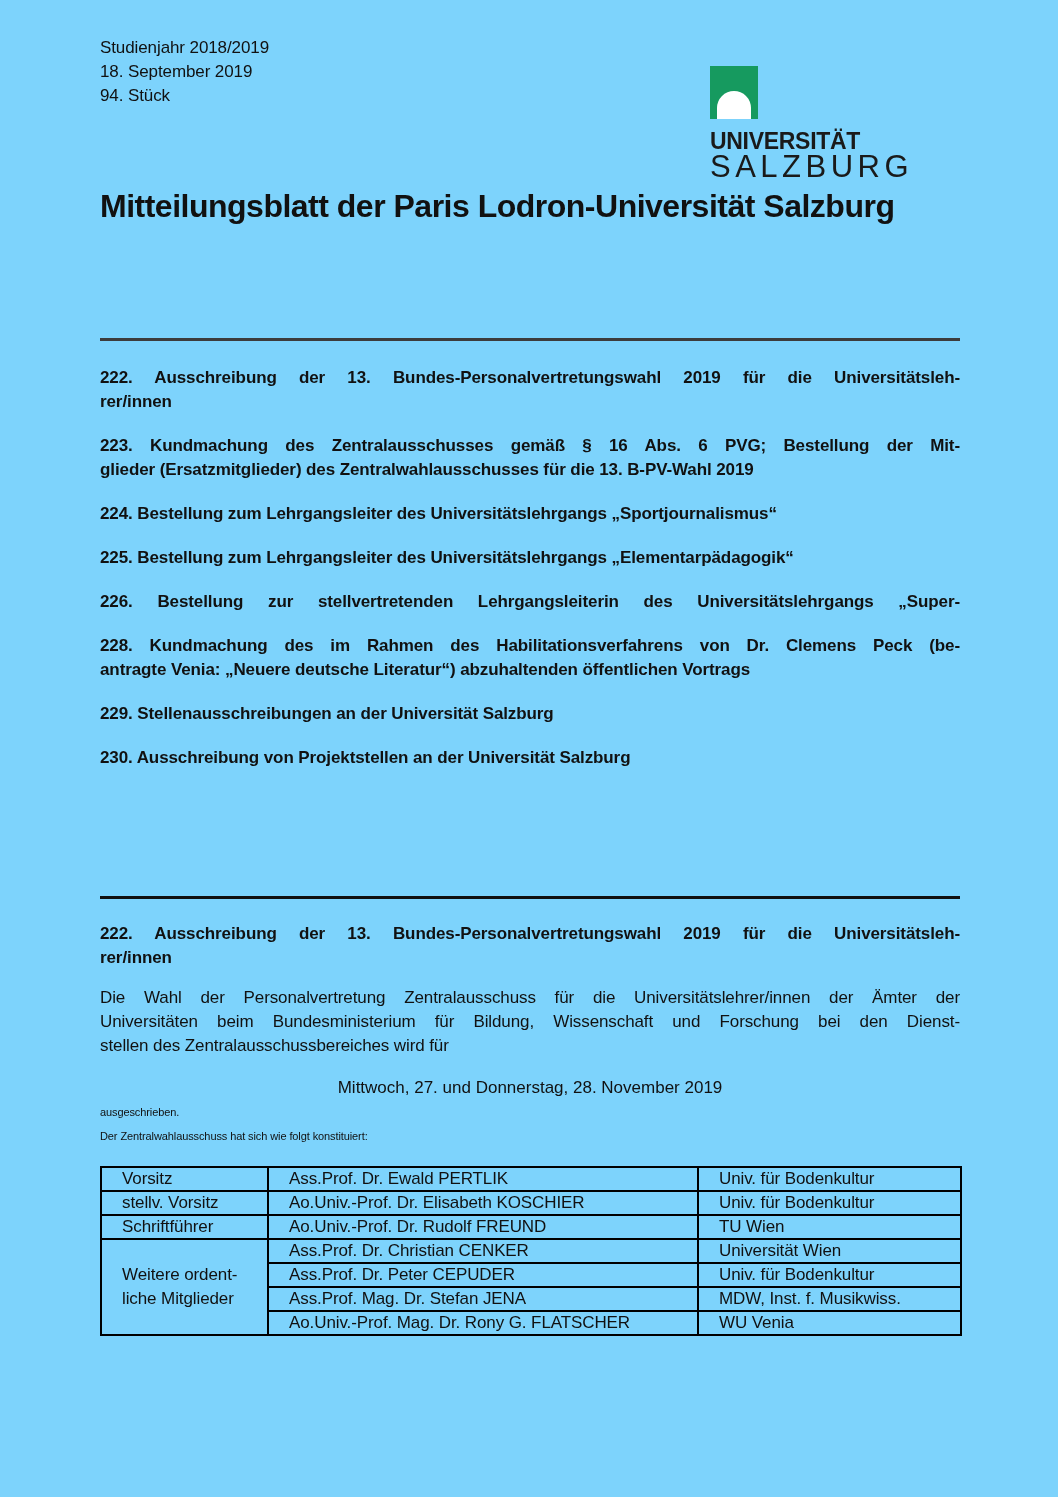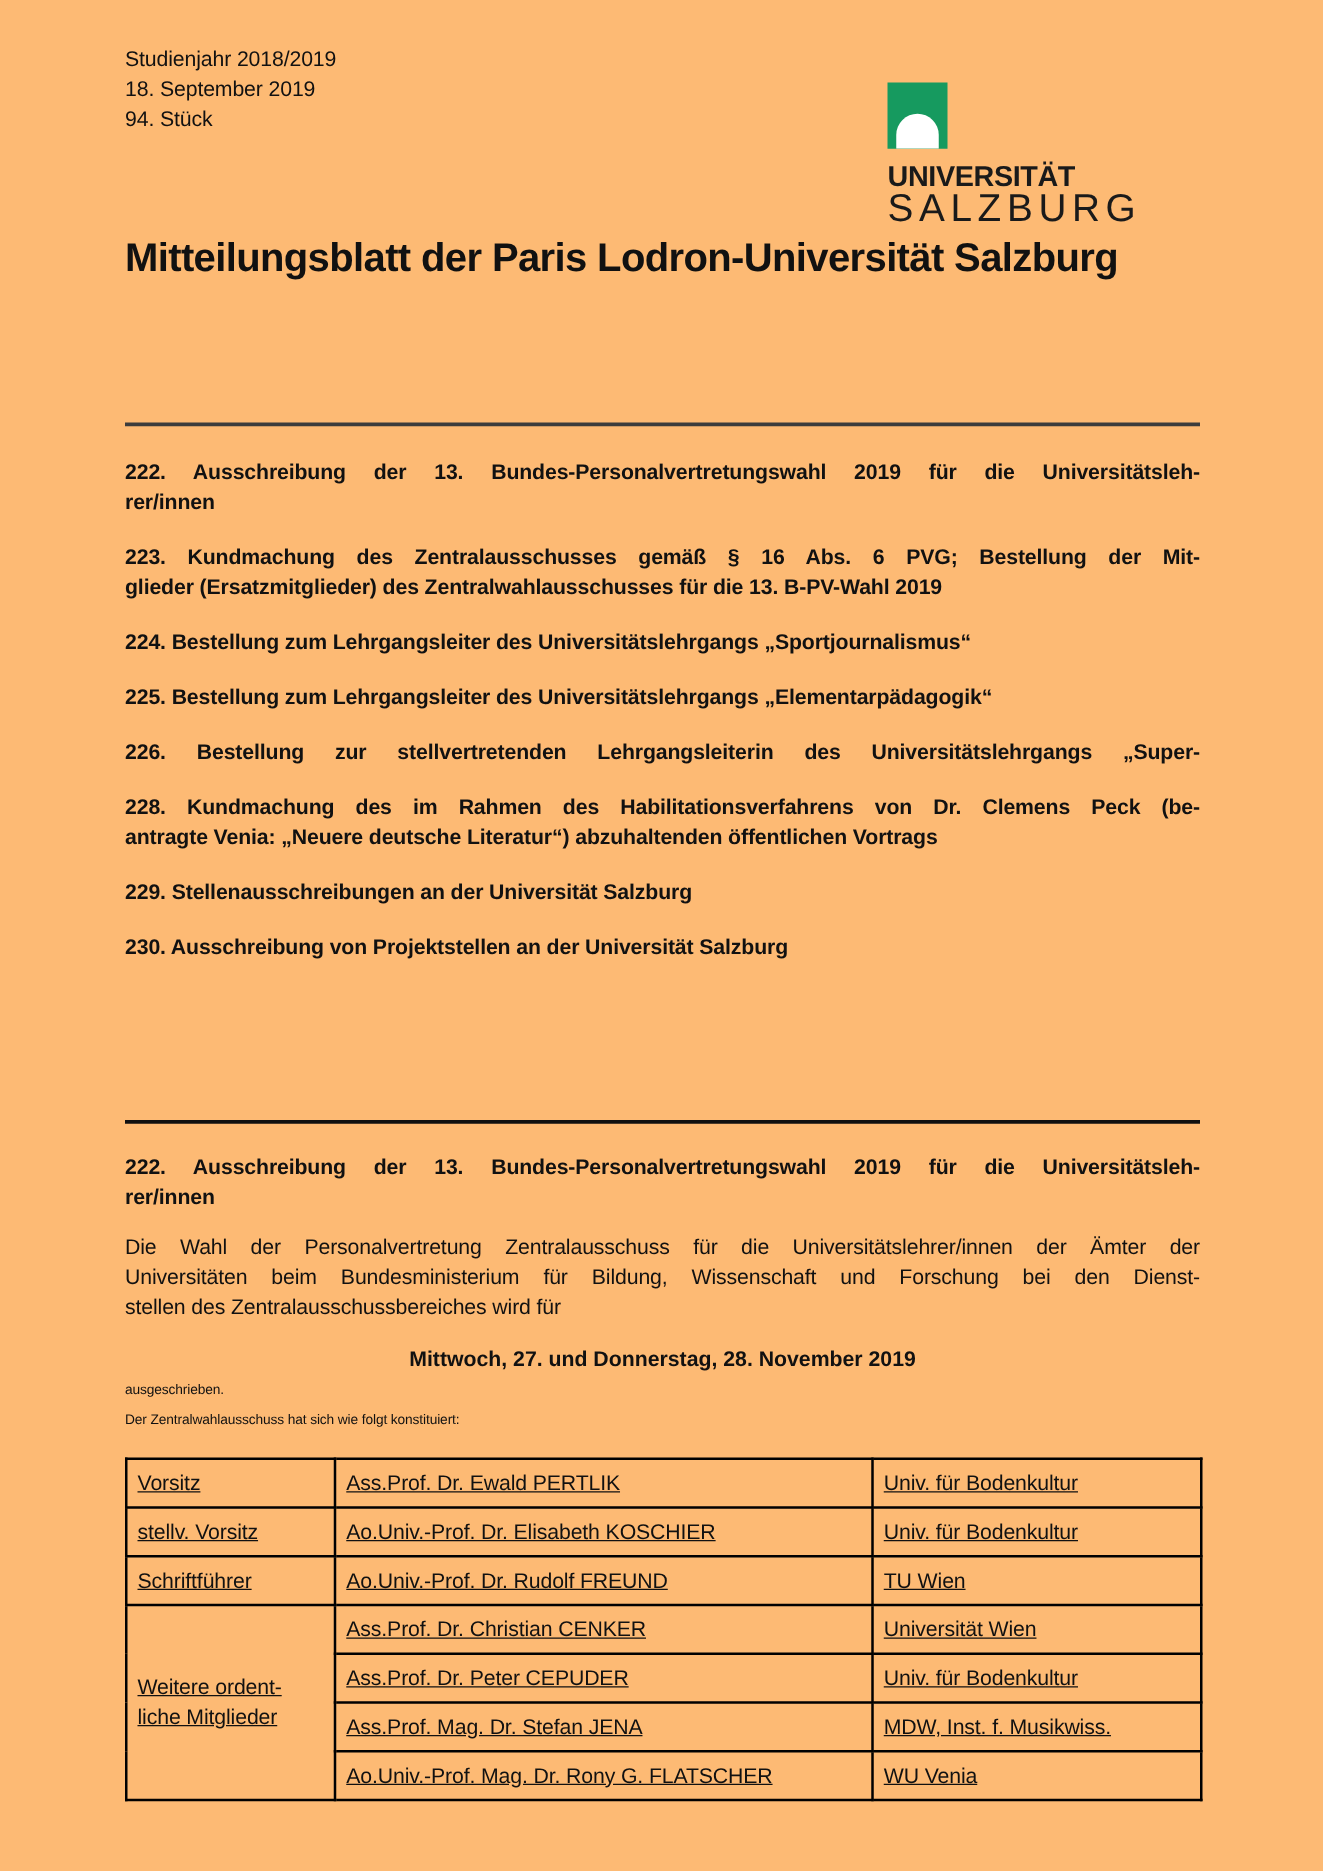--- a/index.html
+++ b/index.html
@@ -4,21 +4,21 @@
 <style>
   * { margin: 0; padding: 0; box-sizing: border-box; }
   html, body { background: #ffffff; }
   body {
     width: 1058px; height: 1497px;
     font-family: "Liberation Sans", sans-serif;
     color: #111111;
     position: relative;
     overflow: hidden;
   }
-  .page { position: absolute; inset: 0; background: #fdba74; }
+  .page { position: absolute; inset: 0; background: #7dd3fc; }
 
   
   .header-block {
     position: absolute; top: 36px; left: 100px;
     font-size: 16px; line-height: 20px; letter-spacing: -0.2px;
   }
 
   
   .logo {
     position: absolute; top: 66px; left: 710px;
@@ -60,35 +60,35 @@
   .toc-item { margin-bottom: 20px; font-weight: bold; }
   .toc-item:last-child { margin-bottom: 0; }
 
   .line { font-size: 17px; line-height: 24px; letter-spacing: -0.1px; }
   .line.j { text-align: justify; text-align-last: justify; }
 
   .section { position: absolute; top: 922px; left: 100px; width: 860px; }
   .section-heading { font-weight: bold; margin-bottom: 16px; }
   .section-body { font-weight: normal; }
   .date-line {
-    font-size: 17px; line-height: 24px; font-weight: bold;
+    font-size: 17px; line-height: 24px; font-weight: normal;
     text-align: center; margin-top: 18px;
   }
   .plain-line { font-size: 11px; line-height: 24px; letter-spacing: -0.1px; }
 
   
   .committee-table-wrap { position: absolute; top: 1166px; left: 100px; width: 860px; }
   table.committee {
     border-collapse: collapse; width: 860px; table-layout: fixed;
   }
   table.committee td {
     border: 2px solid #000000;
     font-size: 17px; line-height: 22px; letter-spacing: -0.1px;
-    padding: 0 8px; height: 39px; vertical-align: middle;
-    overflow: hidden; white-space: nowrap; text-decoration: underline;
+    padding: 0 20px; height: 24px; vertical-align: middle;
+    overflow: hidden; white-space: nowrap;
   }
   td.col-role  { width: 167px; }
   td.col-name  { width: 430px; }
   td.col-inst  { width: 263px; }
   td.rowspan-cell { vertical-align: top; white-space: normal; padding-top: 1px; }
 </style>
 </head>
 <body>
 
 <div class="page">

